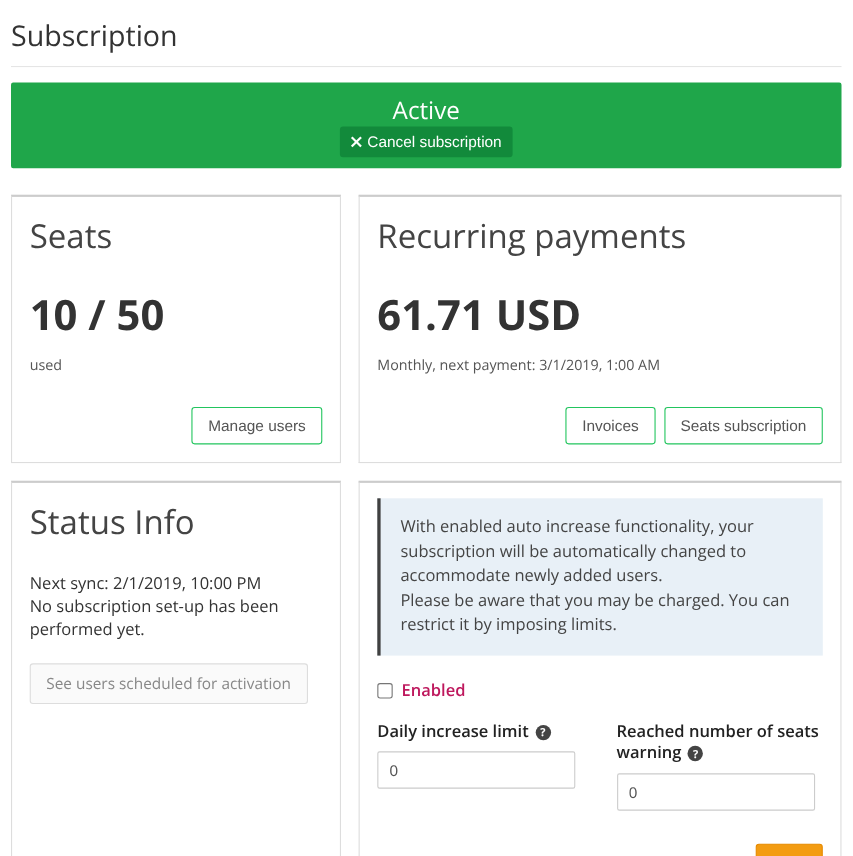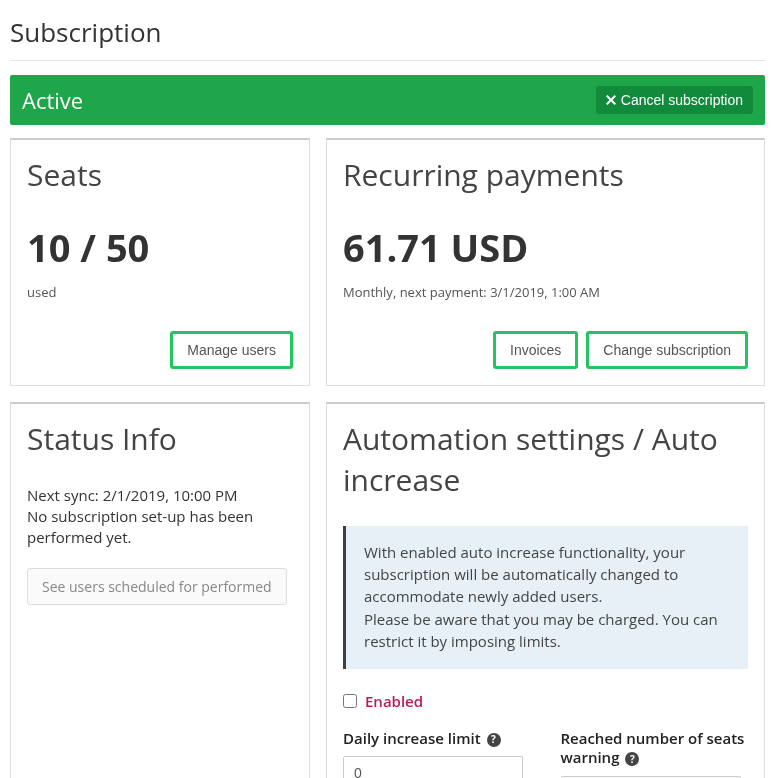--- a/index.html
+++ b/index.html
@@ -23,21 +23,22 @@
       margin-bottom: 14px;
     }
     .status-bar {
       background: #1fa64a;
       color: #fff;
       padding: 10px 12px;
       display: flex;
       align-items: center;
       justify-content: space-between;
       border-radius: 2px;
-      margin-bottom: 13px;
+      margin-bottom: 24px;
+      flex-direction: column;
     }
     .status-bar .label {
       font-size: 22px;
       font-weight: 400;
     }
     .cancel-btn {
       background: #128a3b;
       color: #fff;
       border: none;
       padding: 6px 10px;
@@ -96,21 +97,21 @@
       color: #555;
     }
     .btn-row {
       display: flex;
       justify-content: flex-end;
       gap: 8px;
       margin-top: 30px;
     }
     .btn {
       background: #fff;
-      border: 3px solid #22c55e;
+      border: 1px solid #22c55e;
       padding: 8px 14px;
       font-size: 14px;
       color: #555;
       border-radius: 3px;
       cursor: pointer;
     }
     .btn-disabled {
       display: inline-block;
       background: #fafafa;
       border: 1px solid #ddd;
@@ -229,35 +230,34 @@
       <button class="btn">Manage users</button>
     </div>
   </div>
 
   <div class="panel">
     <h2>Recurring payments</h2>
     <div class="big-value">61.71 USD</div>
     <div class="subtext">Monthly, next payment: 3/1/2019, 1:00 AM</div>
     <div class="btn-row">
       <button class="btn">Invoices</button>
-      <button class="btn">Change subscription</button>
+      <button class="btn">Seats subscription</button>
     </div>
   </div>
 
   <div class="panel">
     <h2>Status Info</h2>
     <div class="status-body">
       <div>Next sync: 2/1/2019, 10:00 PM</div>
       <div>No subscription set-up has been performed yet.</div>
     </div>
-    <span class="btn-disabled">See users scheduled for performed</span>
-  </div>
-
-  <div class="panel">
-    <h2>Automation settings / Auto increase</h2>
+    <span class="btn-disabled">See users scheduled for activation</span>
+  </div>
+
+  <div class="panel">
 
     <div class="info-callout">
       <p>With enabled auto increase functionality, your subscription will be automatically changed to accommodate newly added users.</p>
       <p>Please be aware that you may be charged. You can restrict it by imposing limits.</p>
     </div>
 
     <div class="checkbox-row">
       <input type="checkbox" id="enabled-cb" style="">
       <label for="enabled-cb">Enabled</label>
     </div>

